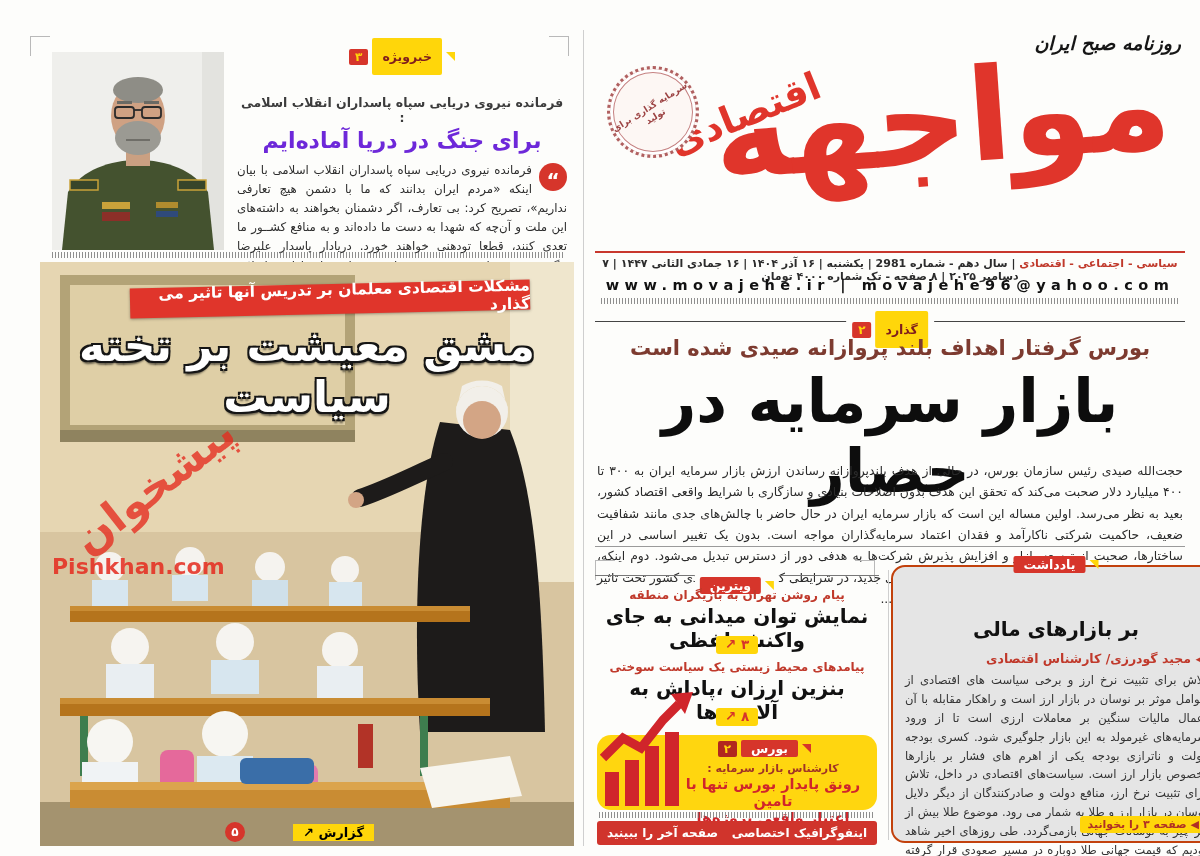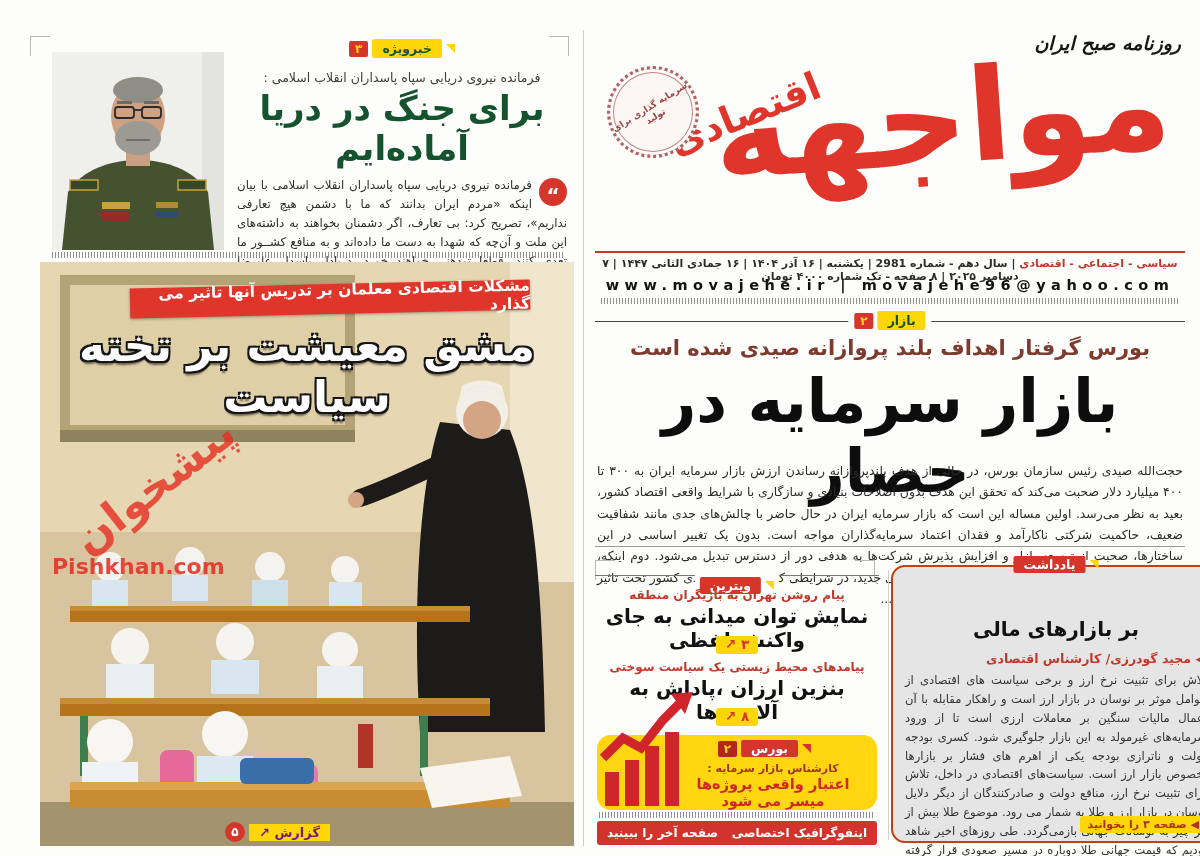--- a/index.html
+++ b/index.html
@@ -8,21 +8,21 @@
   .page { position:relative; width:1200px; height:856px; background:#fdfdfb; overflow:hidden; direction:rtl; }
 
   
   .barcode { height:6px; background:repeating-linear-gradient(90deg,#6a6a6a 0 1px,transparent 1px 3px); opacity:.75; }
   .rule { background:#444; height:1px; }
   .corner { position:absolute; width:20px; height:20px; border:0 solid #b9b9b9; }
   .corner.tl { border-top-width:1px; border-left-width:1px; }
   .corner.tr { border-top-width:1px; border-right-width:1px; }
 
   .tag { display:inline-flex; align-items:center; gap:4px; white-space:nowrap; }
-  .tag .yl { background:#ffd60a; color:#14532d; font-weight:bold; font-size:12.5px; padding:2px 10px; border-radius:2px; }
+  .tag .yl { background:#ffd60a; color:#7f1d1d; font-weight:bold; font-size:12.5px; padding:11px 10px; border-radius:2px; }
   .tag .rd { background:#d6352b; color:#fff; font-weight:bold; font-size:12.5px; padding:1px 10px; border-radius:2px; }
   .tag .numr { background:#d6352b; color:#ffd60a; font-weight:bold; font-size:12px; padding:1px 6px; border-radius:2px; }
   .tag .cornerglyph { width:0; height:0; border-style:solid; border-width:0 9px 9px 0; border-color:transparent #ffd60a transparent transparent; }
   .tag .cornerglyph.dark { border-color:transparent #d6352b transparent transparent; }
 
   .page-pill { display:inline-block; background:#ffd60a; color:#d6352b; font-weight:bold; font-size:13.5px; padding:0 9px 2px; border-radius:3px; }
 
   
   .rcol { position:absolute; left:595px; top:30px; width:590px; height:816px; }
   .tagline { position:absolute; top:2px; right:4px; font-size:19px; font-weight:bold; font-style:italic; color:#161616; }
@@ -77,35 +77,35 @@
   .note-pill { position:absolute; bottom:8px; right:12px; background:#ffd60a; color:#b03025; font-size:11px; font-weight:bold; padding:2px 8px; border-radius:3px; }
 
   
   .lcol { position:absolute; left:30px; top:30px; width:545px; height:816px; }
   .main-divider { position:absolute; left:583px; top:30px; width:1px; height:816px; background:#cfcfcf; }
 
   .navy { position:absolute; top:0; left:0; width:545px; height:228px; }
   .navy-photo { position:absolute; top:22px; left:22px; width:172px; height:198px; background:#ededeb; overflow:hidden; }
   .navy-text { position:absolute; top:0; right:8px; width:330px; }
   .navy-tagrow { text-align:center; padding-top:8px; }
-  .navy-kicker { text-align:center; font-size:12.5px; font-weight:normal; color:#3c3c3c; margin-top:12px; }
-  .navy-head { text-align:center; font-size:34px; font-weight:900; color:#14532d; margin-top:3px; }
+  .navy-kicker { text-align:center; font-size:12.5px; font-weight:bold; color:#3c3c3c; margin-top:20px; }
+  .navy-head { text-align:center; font-size:22px; font-weight:900; color:#6d28d9; margin-top:3px; }
   .navy-body { margin-top:8px; font-size:11.8px; line-height:1.62; text-align:justify; color:#2e2e2e; }
   .quote-circle { float:right; width:28px; height:28px; border-radius:50%; background:#d6352b; color:#fff; font-size:20px; font-weight:bold; text-align:center; line-height:34px; margin-left:7px; margin-top:2px; }
   .navy-barcode { position:absolute; top:222px; left:22px; width:512px; }
 
   .classroom { position:absolute; top:232px; left:10px; width:534px; height:584px; overflow:hidden; background:#d8c5a0; }
   .classroom svg { position:absolute; inset:0; }
   .banner { position:absolute; top:22px; right:44px; width:400px; height:30px; background:#e0352b; color:#fff; font-size:15.5px; font-weight:bold; display:flex; align-items:center; justify-content:center; transform:rotate(-1.3deg); box-shadow:0 1px 3px rgba(0,0,0,.35); }
   .teacher-head { position:absolute; top:58px; right:0; width:100%; text-align:center; font-size:44px; font-weight:900; color:#fff;
       text-shadow:2px 2px 0 #151515, -2px -2px 0 #151515, 2px -2px 0 #151515, -2px 2px 0 #151515, 0 4px 2px rgba(0,0,0,.5); }
   .wm-fa { position:absolute; top:198px; left:18px; font-size:44px; font-weight:bold; color:#e52b1e; opacity:.78; transform:rotate(-38deg); letter-spacing:2px; }
   .wm-en { position:absolute; top:292px; left:12px; font-size:22px; font-weight:bold; color:#e52b1e; opacity:.85; direction:ltr; }
   .photo-tag { position:absolute; bottom:4px; left:185px; display:flex; align-items:center; gap:4px; }
-  .photo-tag .yl { background:#ffd60a; color:#701a75; font-weight:bold; font-size:13px; padding:1px 10px; }
+  .photo-tag .yl { background:#ffd60a; color:#000000; font-weight:bold; font-size:13px; padding:1px 10px;margin-left:44px; }
   .photo-tag .circ { width:20px; height:20px; border-radius:50%; background:#d6352b; color:#fff; font-size:12px; font-weight:bold; display:flex; align-items:center; justify-content:center; }
 </style>
 </head>
 <body>
 
 <div class="page">
 
   <div class="main-divider"></div>
 
   <div class="rcol">
@@ -121,21 +121,21 @@
     <div class="infoline">
       <span class="red">سیاسی - اجتماعی - اقتصادی</span>
       <span>| سال دهم - شماره 2981 | یکشنبه | ۱۶ آذر ۱۴۰۴ | ۱۶ جمادی الثانی ۱۴۴۷ | ۷ دسامبر ۲۰۲۵ | ۸ صفحه - تک شماره ۴۰۰۰ تومان</span>
     </div>
     <div class="urlline">www.movajehe.ir | movajehe96@yahoo.com</div>
     <div class="url-barcode barcode"></div>
 
     <div class="tagrow">
       <div class="rule"></div>
       <span class="tag">
-        <span class="yl">بازار</span>
+        <span class="yl">گذارد</span>
         <span class="numr">۲</span>
       </span>
     </div>
 
     <div class="lead-kicker">بورس گرفتار اهداف بلند پروازانه صیدی شده است</div>
     <div class="lead-headline">بازار سرمایه در حصار</div>
     <div class="lead-body">حجت‌الله صیدی رئیس سازمان بورس، در حالی از هدف بلندپروازانه رساندن ارزش بازار سرمایه ایران به ۳۰۰ تا ۴۰۰ میلیارد دلار صحبت می‌کند که تحقق این هدف بدون اصلاحات بنیادی و سازگاری با شرایط واقعی اقتصاد کشور، بعید به نظر می‌رسد. اولین مساله این است که بازار سرمایه ایران در حال حاضر با چالش‌های جدی مانند شفافیت ضعیف، حاکمیت شرکتی ناکارآمد و فقدان اعتماد سرمایه‌گذاران مواجه است. بدون یک تغییر اساسی در این ساختارها، صحبت از توسعه بازار و افزایش پذیرش شرکت‌ها به هدفی دور از دسترس تبدیل می‌شود. دوم اینکه، تمرکز بر جذب سرمایه‌های خارجی و توسعه ابزارهای مالی جدید، در شرایطی که وضعیت اقتصادی کشور تحت تاثیر تورم بالا، نرخ بهره غیرقابل پیش‌بینی و تحریم‌ها قرار دارد...</div>
     <div class="lead-hr"></div>
 
     <div class="bottom">
@@ -161,20 +161,21 @@
         <div class="vit-pill" style="top:146px;"><span class="page-pill">۸ ↗</span></div>
 
         <div class="ybox">
           <span class="tag">
             <span class="cornerglyph dark"></span>
             <span class="rd">بورس</span>
             <span class="numr" style="background:#b1271f;">۲</span>
           </span>
           <div class="ybox-kicker">کارشناس بازار سرمایه :</div>
           <div class="ybox-head">
+            <div>رونق پایدار بورس تنها با تامین</div>
             <div>اعتبار واقعی پروژه‌ها میسر می شود</div>
           </div>
           <svg class="ybox-chart" viewBox="0 0 92 96">
             <rect x="4" y="62" width="14" height="34" fill="#d0252b"></rect>
             <rect x="24" y="50" width="14" height="46" fill="#d0252b"></rect>
             <rect x="44" y="36" width="14" height="60" fill="#d0252b"></rect>
             <rect x="64" y="22" width="14" height="74" fill="#d0252b"></rect>
             <polyline points="2,48 22,28 40,38 62,10 78,-6" fill="none" stroke="#d0252b" stroke-width="9"></polyline>
             <polygon points="70,-16 92,-18 84,4" fill="#d0252b"></polygon>
           </svg>

